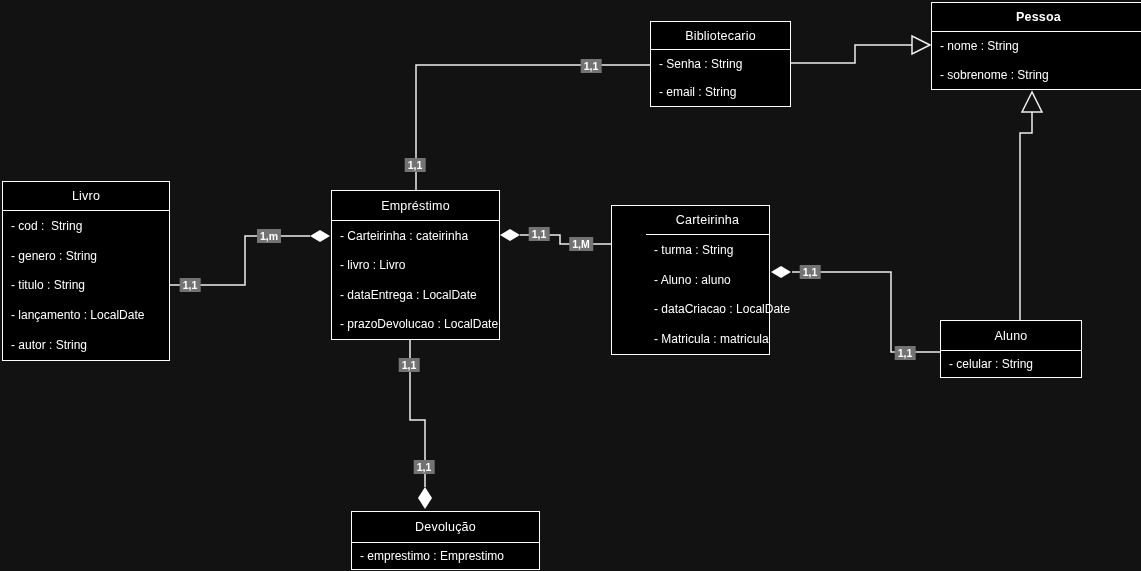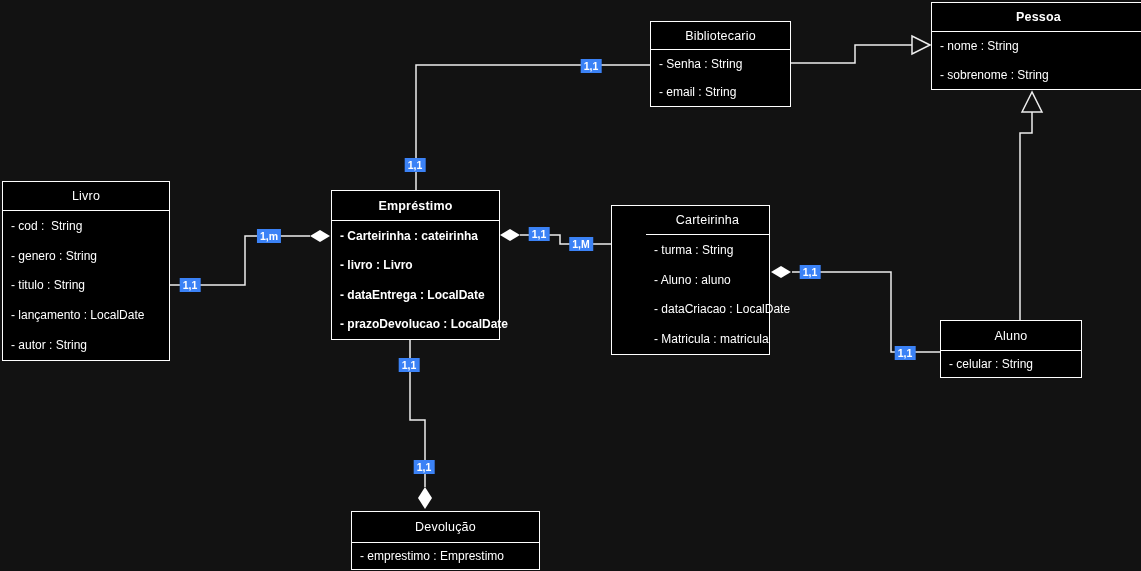--- a/index.html
+++ b/index.html
@@ -42,21 +42,21 @@
   .attr-row {
     flex: 1;
     display: flex; align-items: center;
     padding-left: 8px;
     font-size: 12px;
     white-space: pre;
   }
   .mult-label {
     position: absolute;
     transform: translate(-50%, -50%);
-    background: #3b82f6;
+    background: #737373;
     color: #ffffff;
     font-size: 10.5px;
     font-weight: bold;
     line-height: 14px;
     padding: 0 3px;
     white-space: nowrap;
   }
 </style>
 </head>
 <body>
@@ -80,21 +80,21 @@
 <div class="uml-class" style="left: 2px; top: 181px; width: 168px; height: 180px;">
       <div class="title" style="height: 28px;">Livro</div>
       <div class="attrs">
         <div class="attr-row">- cod :  String</div>
         <div class="attr-row">- genero : String</div>
         <div class="attr-row">- titulo : String</div>
         <div class="attr-row">- lançamento : LocalDate</div>
         <div class="attr-row">- autor : String</div>
       </div>
     </div>
-    <div class="uml-class" style="left: 331px; top: 190px; width: 169px; height: 150px; font-weight: bold;">
+    <div class="uml-class" style="left: 331px; top: 190px; width: 169px; height: 150px;">
       <div class="title" style="height: 29px;">Empréstimo</div>
       <div class="attrs">
         <div class="attr-row">- Carteirinha : cateirinha</div>
         <div class="attr-row">- livro : Livro</div>
         <div class="attr-row">- dataEntrega : LocalDate</div>
         <div class="attr-row">- prazoDevolucao : LocalDate</div>
       </div>
     </div>
     <div class="uml-class" style="left: 650px; top: 21px; width: 141px; height: 86px; text-align: right;">
       <div class="title" style="height: 27px;">Bibliotecario</div>

